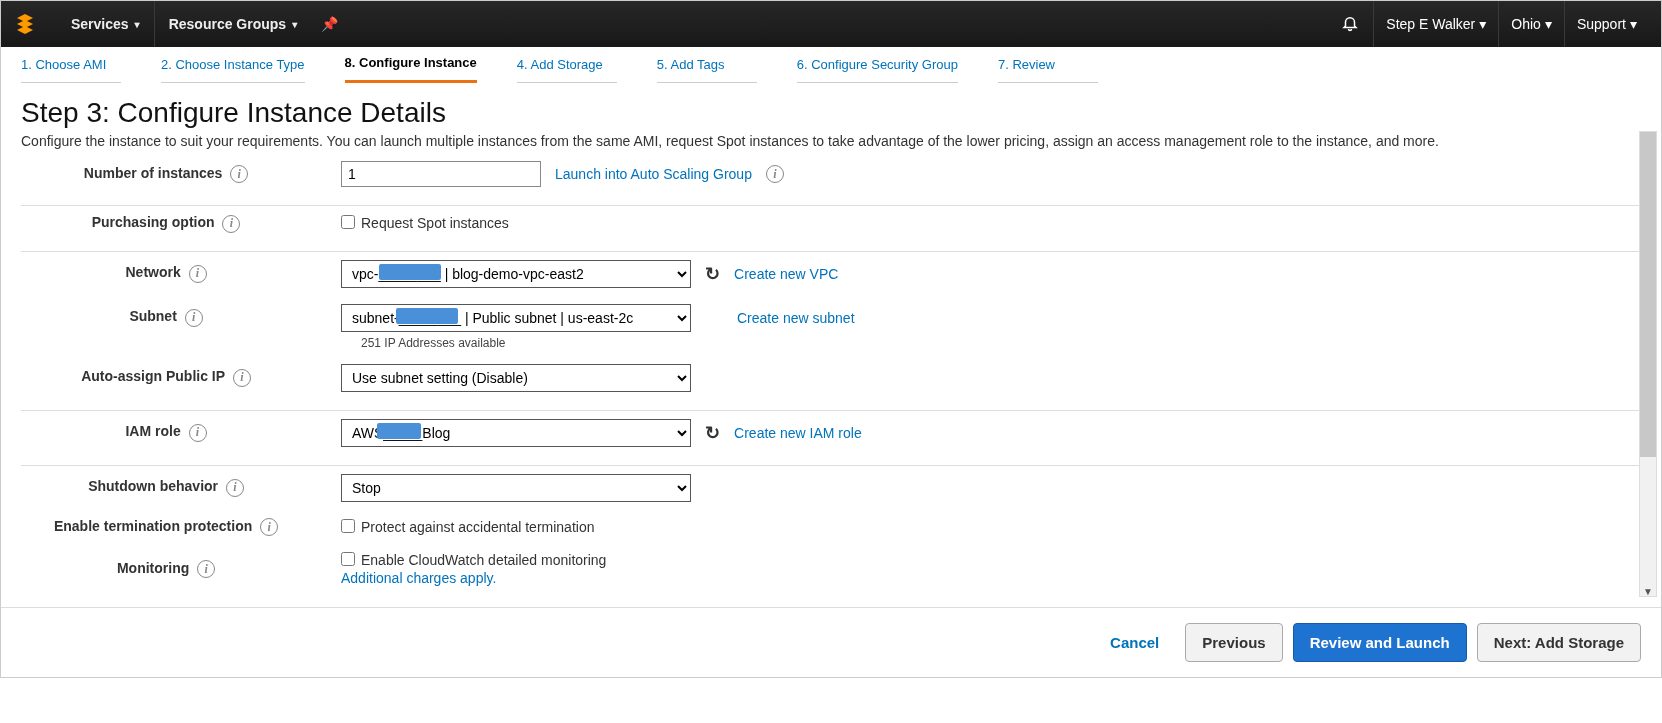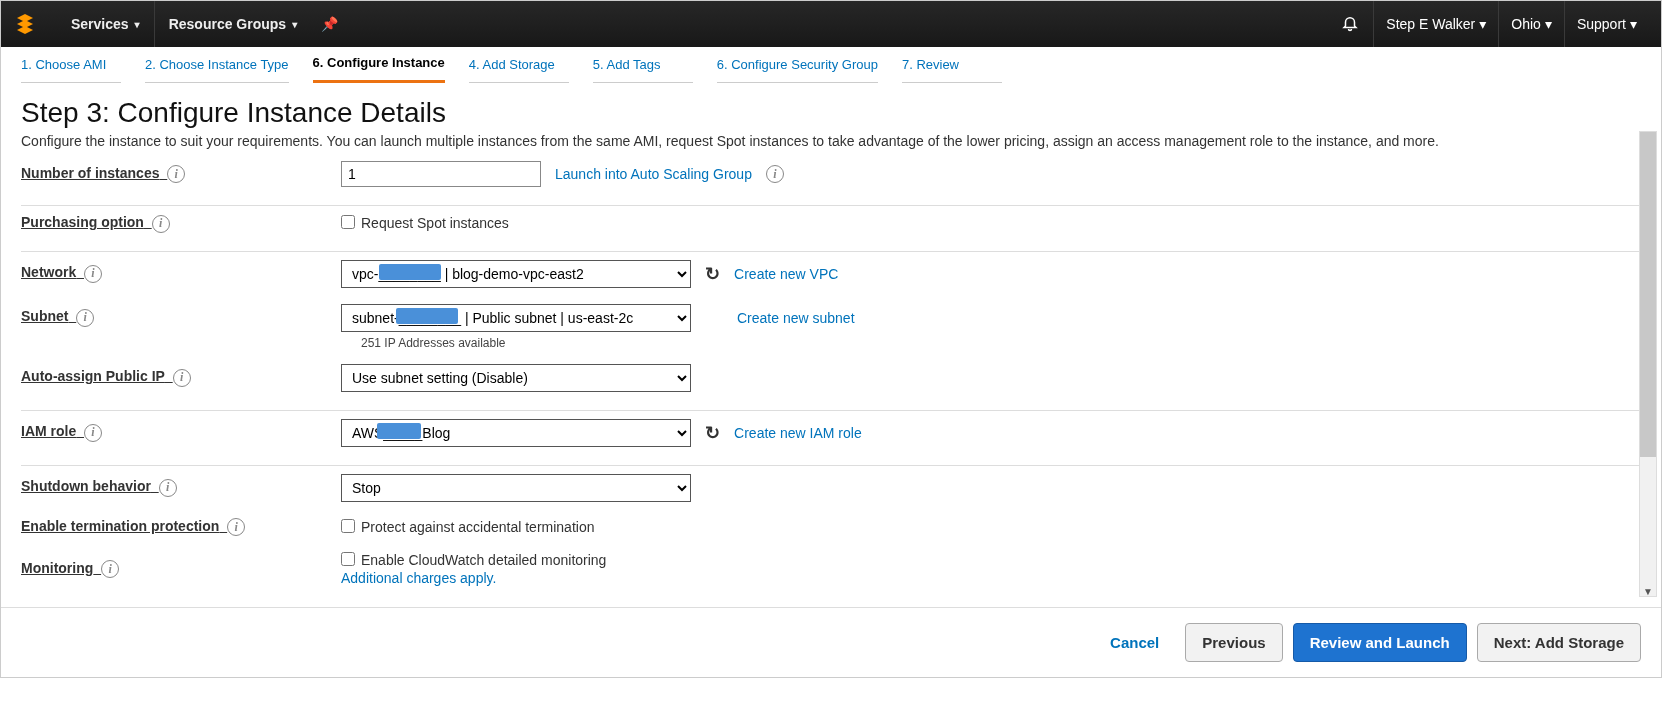--- a/index.html
+++ b/index.html
@@ -11,32 +11,32 @@
   .logo { width: 24px; height: 24px; margin-right: 20px; display:inline-block; }
   .nav-item { display: flex; align-items: center; gap: 6px; padding: 0 14px; height: 46px; cursor: pointer; font-weight: 600; color: #eee; border-left: 1px solid #3a3a3a; }
   .nav-item:first-of-type{border-left:none;}
   .nav-item .caret { font-size: 10px; }
   .pin { margin-left: 10px; color:#ddd; }
   .nav-spacer { flex: 1; }
   .bell { padding: 0 14px; }
   .right-item { padding: 0 12px; display:flex; align-items:center; gap:4px; border-left:1px solid #3a3a3a; height:46px;}
 
   
-  .steps { display: flex; gap: 24px; padding: 8px 20px 0 20px; font-size: 13px; align-items:flex-end;}
+  .steps { display: flex; gap: 40px; padding: 8px 20px 0 20px; font-size: 13px; align-items:flex-end;}
   .step { color: #0073bb; padding-bottom: 10px; border-bottom: 1px solid #ccc; min-width: 100px; cursor:pointer;}
   .step.active { color: #000; font-weight: 700; border-bottom: 3px solid #ec7211; }
 
   
   .page { padding: 14px 20px 0 20px; position:relative; height: calc(100% - 46px - 36px - 70px); overflow:hidden;}
   h1 { font-size: 28px; font-weight: 400; margin-bottom: 4px; }
   .desc { color: #333; font-size: 14px; margin-bottom: 4px; }
 
   .form-group-sep { border-top: 1px solid #ddd; margin: 10px 0 0 0; }
   .row { display: flex; align-items: center; padding: 8px 0; }
-  .row .label { width: 300px; text-align: left; padding-right: 10px; font-weight: 700; color: #333; font-size: 14px; text-decoration: underline;}
+  .row .label { width: 300px; text-align: center; padding-right: 10px; font-weight: 700; color: #333; font-size: 14px;}
   .info { display:inline-flex; width:18px; height:18px; border:1.5px solid #888; border-radius:50%; color:#888; font-size:12px; align-items:center; justify-content:center; font-weight:700; font-style: italic; font-family: serif;}
   .controls { display: flex; align-items: center; gap: 14px; padding-left: 20px; flex-wrap: wrap; max-width: 1100px;}
   input[type=text].short { width: 200px; padding: 4px 6px; border: 1px solid #888; font-size:14px;}
   select.wide { width: 350px; padding: 4px 6px; border:1px solid #555; background:#fff; font-size:14px; appearance: auto;}
   .link { color: #0073bb; cursor: pointer; font-size:14px;}
   .sublabel { color:#444; font-size:12px; padding-left: 340px; margin-top:-4px; margin-bottom:6px;}
   .refresh-icon { font-size:18px; cursor:pointer; color:#333; font-weight:700;}
   .checkbox-line { display:flex; align-items:flex-start; gap:6px; font-size:14px; color:#333;}
   .checkbox-line input{ width:14px;height:14px;}
 
@@ -99,21 +99,21 @@
     </div>
     <div class="right-item">
       <span>Support</span>
       <span class="caret">▾</span>
     </div>
   </div>
 
   <div class="steps">
     <div class="step">1. Choose AMI</div>
     <div class="step">2. Choose Instance Type</div>
-    <div class="step active">6. Configure Instance</div>
+    <div class="step active">8. Configure Instance</div>
     <div class="step">4. Add Storage</div>
     <div class="step">5. Add Tags</div>
     <div class="step">6. Configure Security Group</div>
     <div class="step">7. Review</div>
   </div>
 
   <div class="page">
     <h1>Step 3: Configure Instance Details</h1>
     <div class="desc">Configure the instance to suit your requirements. You can launch multiple instances from the same AMI, request Spot instances to take advantage of the lower pricing, assign an access management role to the instance, and more.</div>
 

